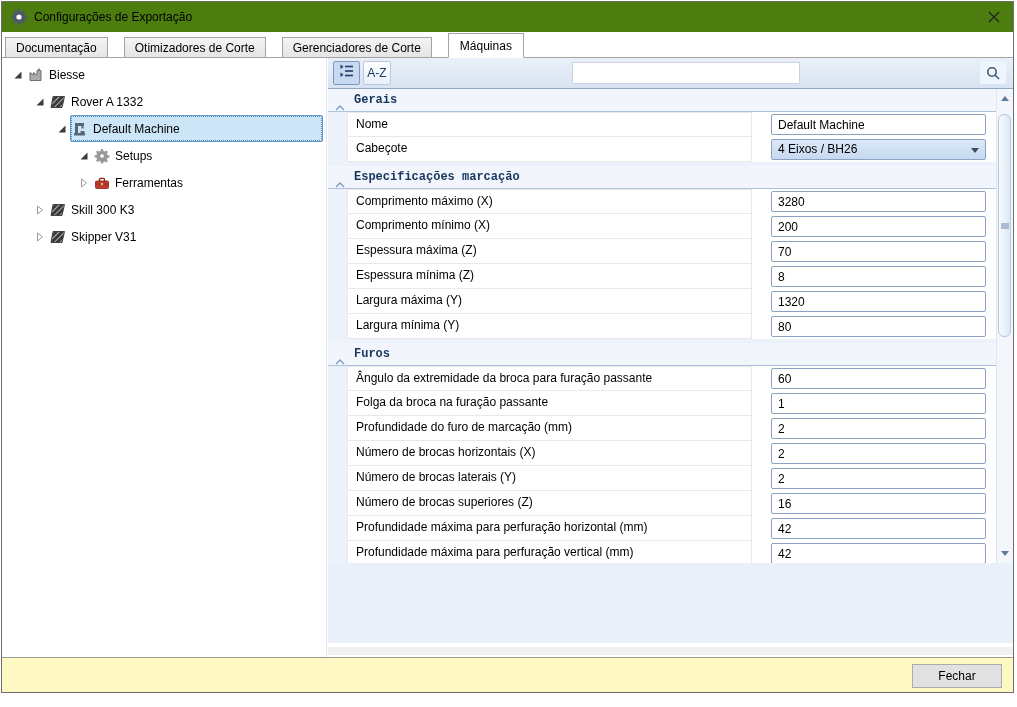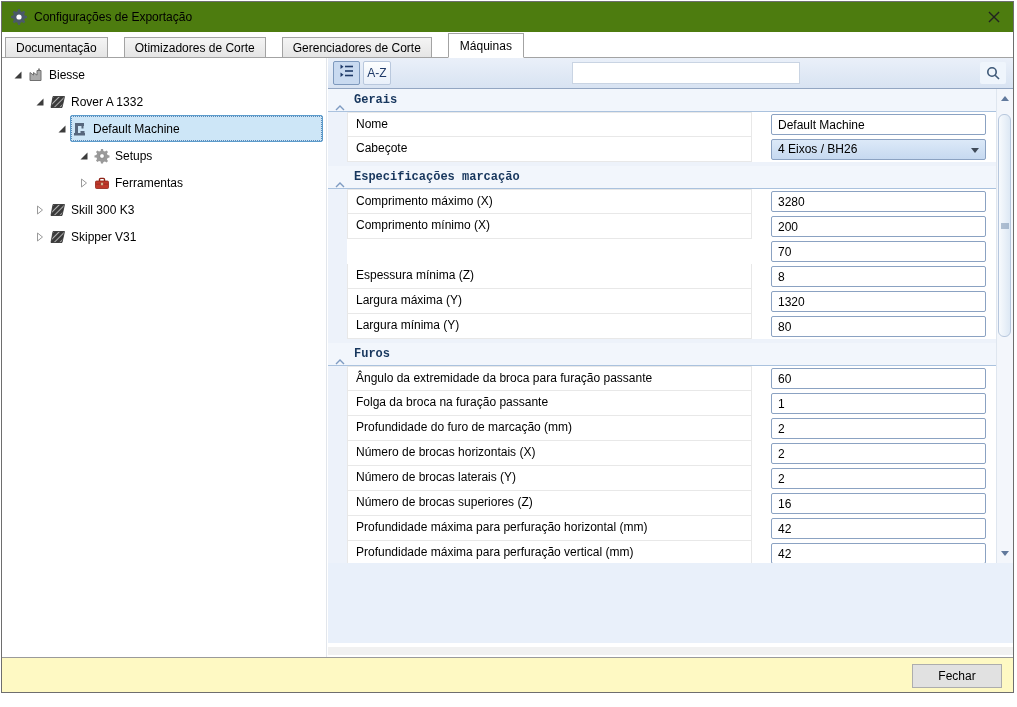--- a/index.html
+++ b/index.html
@@ -279,20 +279,21 @@
           </div>
           <div class="prop-row">
             <span class="prop-label">Comprimento máximo (X)</span>
             <input type="text" class="prop-input" value="3280" style="">
           </div>
           <div class="prop-row">
             <span class="prop-label">Comprimento mínimo (X)</span>
             <input type="text" class="prop-input" value="200" style="">
           </div>
           <div class="prop-row">
+            <span class="prop-label">Espessura máxima (Z)</span>
             <input type="text" class="prop-input" value="70" style="">
           </div>
           <div class="prop-row">
             <span class="prop-label">Espessura mínima (Z)</span>
             <input type="text" class="prop-input" value="8" style="">
           </div>
           <div class="prop-row">
             <span class="prop-label">Largura máxima (Y)</span>
             <input type="text" class="prop-input" value="1320" style="">
           </div>

